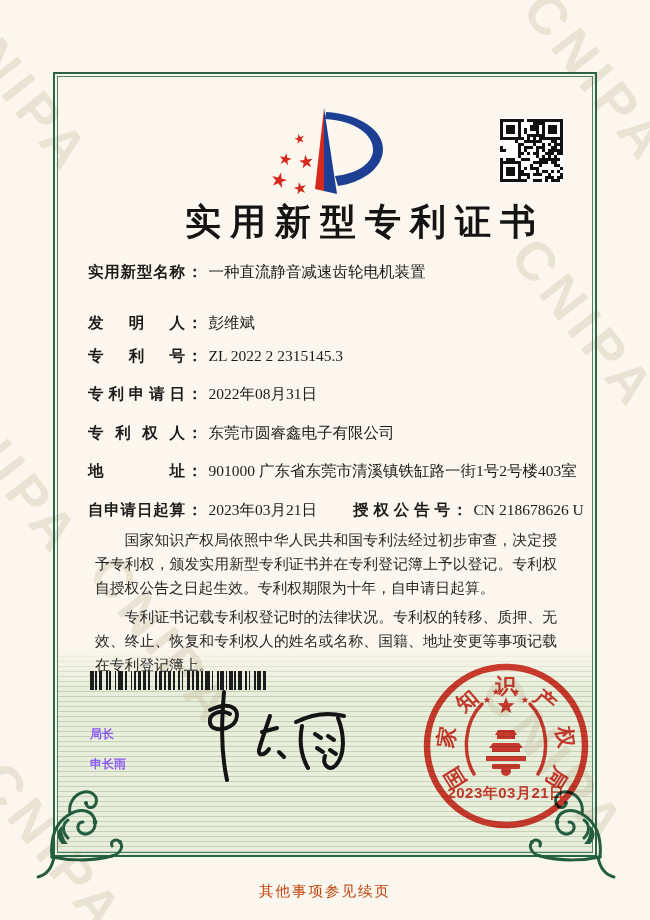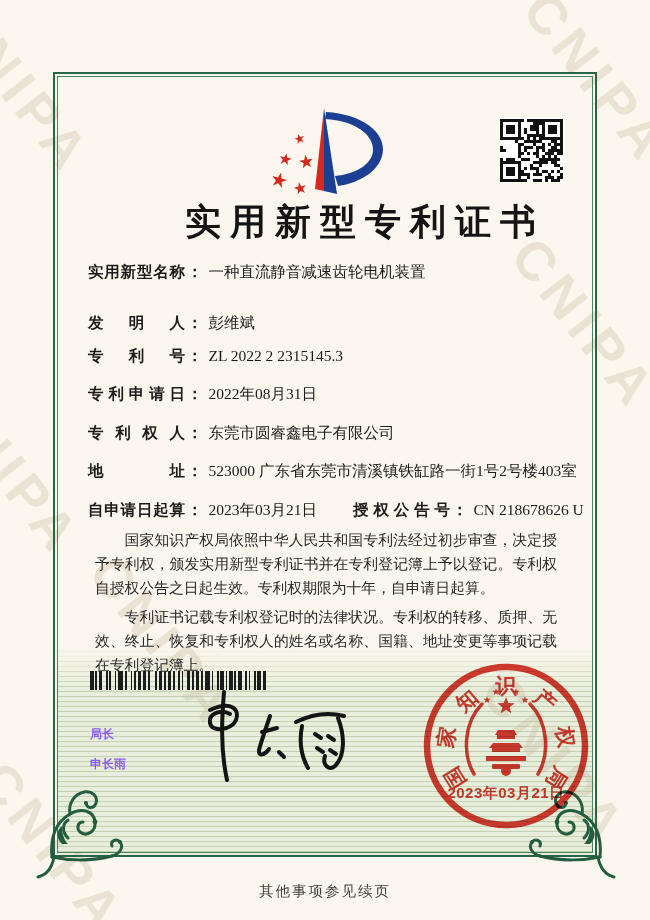--- a/index.html
+++ b/index.html
@@ -53,21 +53,21 @@
   .seal-date{font-size:15px;font-weight:700;fill:#d8352a;letter-spacing:.5px;
              font-family:"Liberation Sans",sans-serif;text-anchor:middle;}
   
   .flourish{position:absolute;z-index:4;}
   .fl-left{left:32px;top:782px;}
   .fl-right{left:524px;top:782px;transform:scaleX(-1);}
   
   .pageinfo{position:absolute;left:0;top:838px;width:100%;text-align:center;font-size:14px;
             color:#2e2e2e;z-index:5;letter-spacing:1px;}
   .footnote{position:absolute;left:0;top:882px;width:100%;text-align:center;font-size:14.5px;
-            color:#404040;z-index:5;letter-spacing:2px;}
+            color:#c2410c;z-index:5;letter-spacing:2px;}
 </style>
 </head>
 <body>
 
 <div class="page">
 
   <div class="band"></div>
 
   <div class="wm wm1">CNIPA</div>
   <div class="wm wm2">CNIPA</div>
@@ -291,21 +291,21 @@
   <div class="row r2">
     <span class="lbl">专利号</span><span class="sep">：</span><span class="val">ZL 2022 2 2315145.3</span>
   </div>
   <div class="row r3">
     <span class="lbl">专利申请日</span><span class="sep">：</span><span class="val">2022年08月31日</span>
   </div>
   <div class="row r4">
     <span class="lbl">专利权人</span><span class="sep">：</span><span class="val">东莞市圆睿鑫电子有限公司</span>
   </div>
   <div class="row r5">
-    <span class="lbl">地址</span><span class="sep">：</span><span class="val">523000 广东省东莞市清溪镇铁缸路一街1号2号楼403室</span>
+    <span class="lbl">地址</span><span class="sep">：</span><span class="val">901000 广东省东莞市清溪镇铁缸路一街1号2号楼403室</span>
   </div>
   <div class="row r6">
     <span class="lbl">自申请日起算</span><span class="sep">：</span><span class="val">2023年03月21日</span><span class="lbl grant2">授权公告号</span><span class="sep">：</span><span class="val">CN 218678626 U</span>
   </div>
 
   <div class="paras">
     <p>国家知识产权局依照中华人民共和国专利法经过初步审查，决定授予专利权，颁发实用新型专利证书并在专利登记簿上予以登记。专利权自授权公告之日起生效。专利权期限为十年，自申请日起算。</p>
     <p>专利证书记载专利权登记时的法律状况。专利权的转移、质押、无效、终止、恢复和专利权人的姓名或名称、国籍、地址变更等事项记载在专利登记簿上。</p>
   </div>
 

